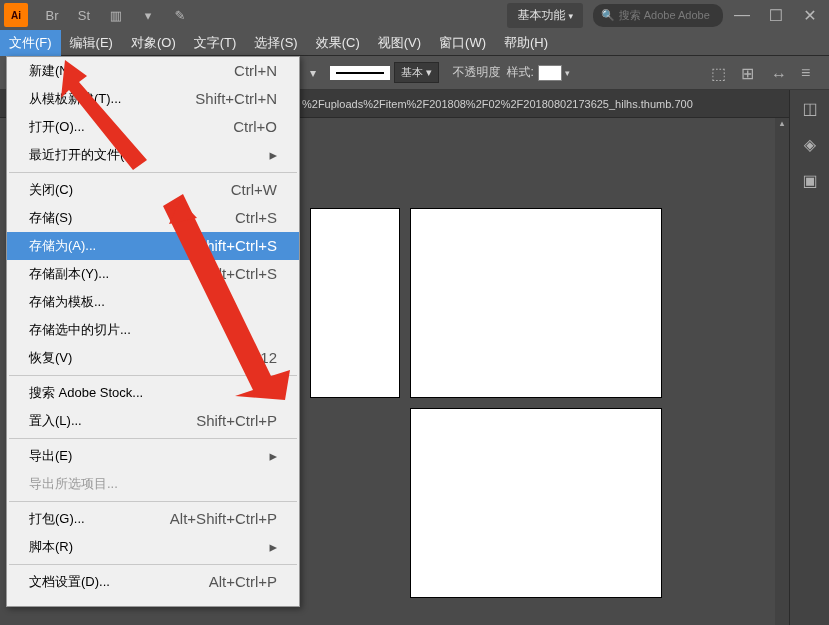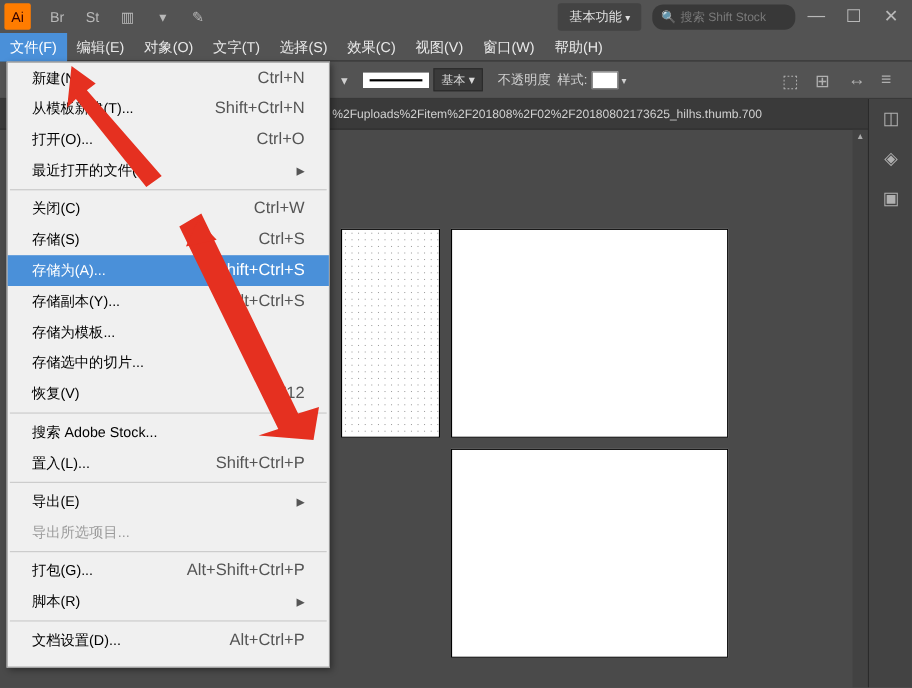--- a/index.html
+++ b/index.html
@@ -1,19 +1,19 @@
 <!DOCTYPE html>
 <html><head>
 <meta charset="utf-8">
 <style>
 * { margin: 0; padding: 0; box-sizing: border-box; font-family: "Microsoft YaHei", sans-serif; }
 body { background: #535353; width: 829px; height: 625px; overflow: hidden; position: relative; }
 
 .titlebar { height: 30px; background: #535353; display: flex; align-items: center; padding: 0 4px; }
-.ai-logo { width: 24px; height: 24px; background: #ff7c00; color: #330000; font-weight: normal; font-size: 13px; display: flex; align-items: center; justify-content: center; margin-right: 8px; border-radius: 2px; }
+.ai-logo { width: 24px; height: 24px; background: #ff7c00; color: #330000; font-weight: bold; font-size: 10px; display: flex; align-items: center; justify-content: center; margin-right: 8px; border-radius: 2px; }
 .tb-icon { width: 24px; height: 22px; margin: 0 4px; color: #b8b8b8; display: flex; align-items: center; justify-content: center; font-size: 13px; cursor: pointer; }
 .tb-right { margin-left: auto; display: flex; align-items: center; }
 .workspace-btn { color: #e0e0e0; font-size: 12px; padding: 4px 10px; background: #434343; border-radius: 3px; margin-right: 10px; cursor: pointer; }
 .chevron { font-size: 9px; margin-left: 3px; }
 .search-stock { background: #383838; padding: 4px 8px; border-radius: 10px; color: #7a7a7a; font-size: 11px; width: 130px; display: flex; align-items: center; }
 .search-stock .mag { margin-right: 4px; font-size: 11px; }
 .win-btn { width: 30px; height: 24px; display: flex; align-items: center; justify-content: center; color: #b8b8b8; margin-left: 4px; cursor: pointer; }
 
 .menubar { height: 26px; background: #535353; display: flex; align-items: center; border-bottom: 1px solid #2a2a2a; }
 .menu-item { color: #e8e8e8; font-size: 13px; padding: 4px 9px; cursor: pointer; }
@@ -61,21 +61,21 @@
   <div class="ai-logo">Ai</div>
   <div class="tb-icon">Br</div>
   <div class="tb-icon">St</div>
   <div class="tb-icon">▥</div>
   <div class="tb-icon">▾</div>
   <div class="tb-icon">✎</div>
   <div class="tb-right">
     <div class="workspace-btn"><span>基本功能</span><span class="chevron">▾</span></div>
     <div class="search-stock">
         <span class="mag">🔍</span>
-        <span>搜索 Shift Stock</span>
+        <span>搜索 Adobe Adobe</span>
       </div>
     <div class="win-btn">—</div>
     <div class="win-btn">☐</div>
     <div class="win-btn">✕</div>
   </div>
 </div>
 
 <div class="menubar">
   <div class="menu-item active">文件(F)</div>
   <div class="menu-item">编辑(E)</div>

